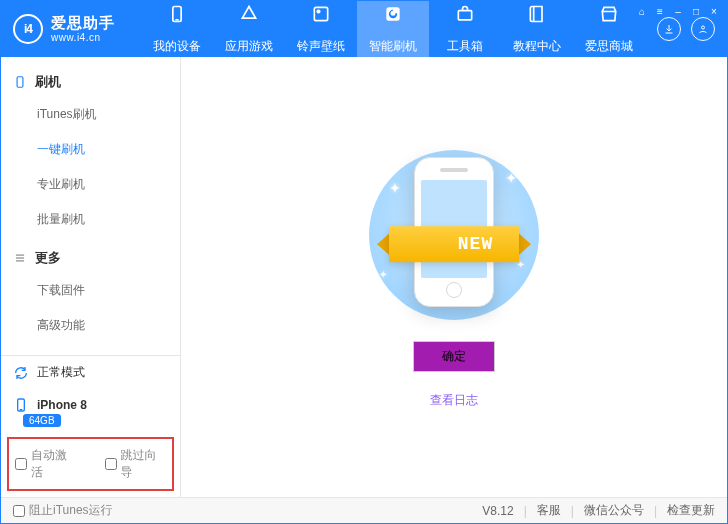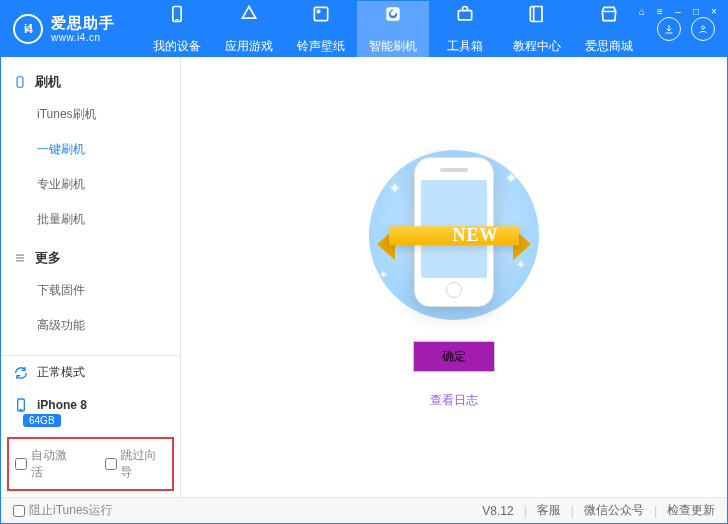--- a/index.html
+++ b/index.html
@@ -53,21 +53,21 @@
   
   .illus { width: 220px; height: 180px; position: relative; }
   .illus-bg { position: absolute; inset: 0; display: flex; align-items: center; justify-content: center; }
   .illus-circle { width: 170px; height: 170px; border-radius: 50%; background: radial-gradient(circle at 50% 45%, #d1ecff 0%, #a3d6ff 70%, #8ccaff 100%); position: relative; }
   .sparkle { position: absolute; color: #fff; font-size: 14px; text-shadow: 0 0 4px rgba(255,255,255,.8); }
   .phone { position: absolute; left: 50%; top: 50%; transform: translate(-50%, -52%); width: 80px; height: 150px; background: #fff; border-radius: 16px; box-shadow: 0 6px 20px rgba(0,0,0,.18); border: 1px solid #e0e0e0; }
   .phone::before { content: ""; position: absolute; top: 10px; left: 50%; transform: translateX(-50%); width: 28px; height: 4px; background: #d8d8d8; border-radius: 3px; }
   .phone::after { content: ""; position: absolute; bottom: 8px; left: 50%; transform: translateX(-50%); width: 14px; height: 14px; border: 1.5px solid #d8d8d8; border-radius: 50%; }
   .phone-screen { position: absolute; top: 22px; left: 6px; right: 6px; bottom: 28px; background: #bfe3ff; border-radius: 2px; }
   .ribbon { position: absolute; left: 50%; top: 50%; transform: translate(-50%, -30%); width: 150px; height: 56px; }
-  .ribbon-band { position: absolute; left: 10px; right: 10px; top: 8px; height: 19px; background: linear-gradient(#ffcf3e, #f7b500); display: flex; align-items: center; justify-content: center; font-family: Liberation Serif, serif; font-weight: 900; font-size: 18px; color: #fff; letter-spacing: 1px; box-shadow: 0 3px 8px rgba(0,0,0,.15); padding-left: 43px; }
+  .ribbon-band { position: absolute; left: 10px; right: 10px; top: 8px; height: 36px; background: linear-gradient(#ffcf3e, #f7b500); display: flex; align-items: center; justify-content: center; font-family: Liberation Mono, monospace; font-weight: 900; font-size: 18px; color: #fff; letter-spacing: 1px; box-shadow: 0 3px 8px rgba(0,0,0,.15); padding-left: 43px; }
   .ribbon-tail { position: absolute; width: 0; height: 0; top: 10px; }
   .ribbon-tail.left { left: -2px; border-top: 16px solid transparent; border-bottom: 16px solid transparent; border-right: 18px solid #e6a400; }
   .ribbon-tail.right { right: -2px; border-top: 16px solid transparent; border-bottom: 16px solid transparent; border-left: 18px solid #e6a400; }
 
   
   .status { height: 26px; background: #f7f7f7; border-top: 1px solid #e6e6e6; display: flex; align-items: center; padding: 0 12px; font-size: 12px; color: #666; }
   .status .left { display: flex; align-items: center; gap: 6px; }
   .status .right { margin-left: auto; display: flex; align-items: center; gap: 10px; }
   .sep { color: #ccc; }
   .status a { color: #666; cursor: pointer; }

